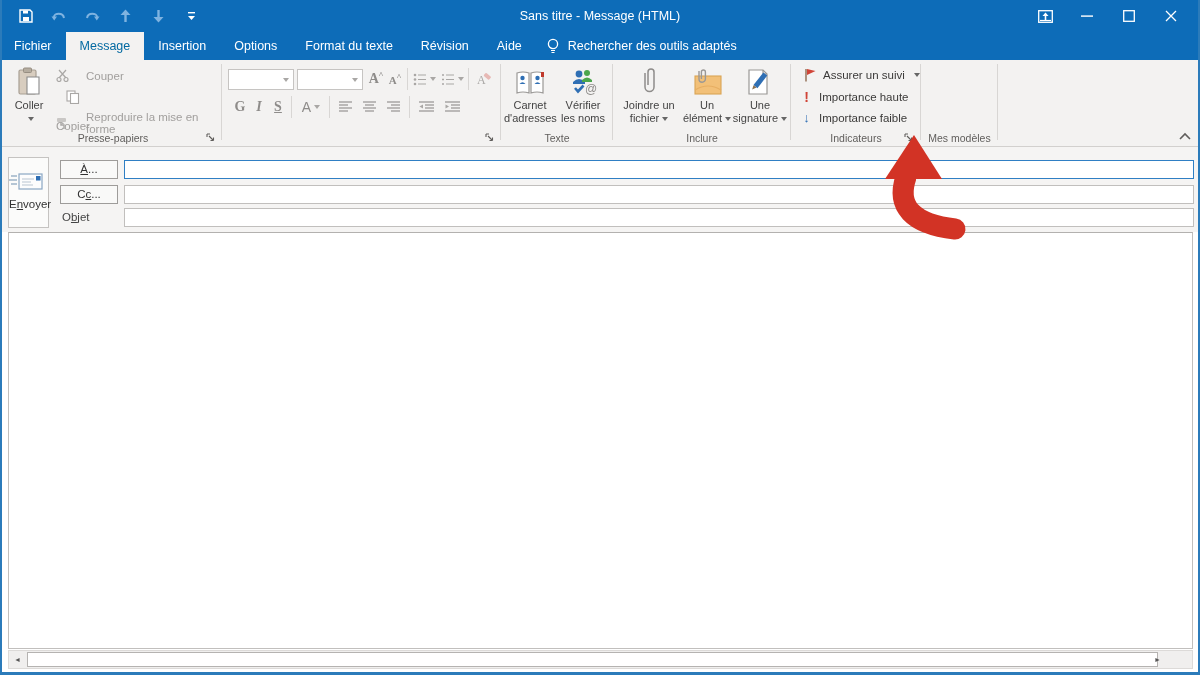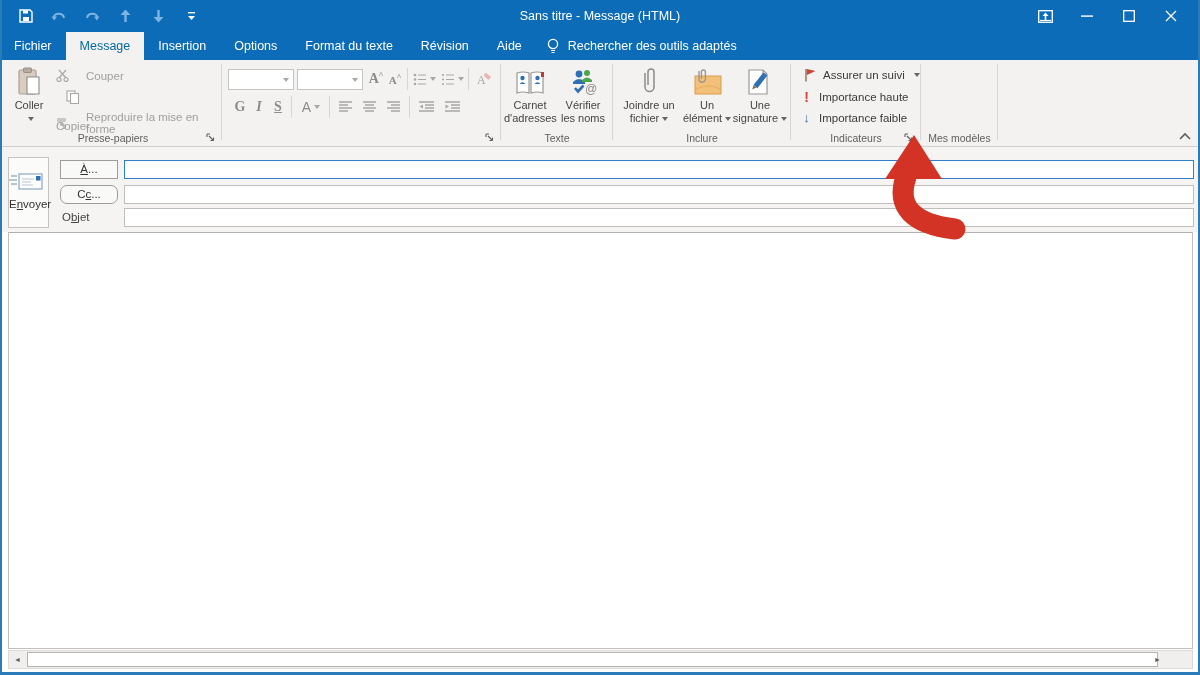--- a/index.html
+++ b/index.html
@@ -432,21 +432,21 @@
           <path d="M2 4 h6 M0 8 h8 M2 12 h6" stroke="#9db4c8" stroke-width="1.3"></path>
           <rect x="10" y="2" width="23" height="15" fill="#fdfdfd" stroke="#8ba7c4" stroke-width="1.2"></rect>
           <path d="M13 7 h12 M13 10 h9 M13 13 h11" stroke="#b9c6d2" stroke-width="1.1"></path>
           <rect x="27" y="4" width="4.5" height="4.5" fill="#2f6fb4"></rect>
         </svg>
     </div>
     <span><span>E</span><u class="acc">n</u><span>voyer</span></span>
   </div>
 
   <div class="hdrbtn" style="top:160px;"><u class="acc">À</u><span>...</span></div>
-  <div class="hdrbtn" style="top:185px;border-radius:7px;"><span>C</span><u class="acc">c</u><span>...</span></div>
+  <div class="hdrbtn" style="top:185px;"><span>C</span><u class="acc">c</u><span>...</span></div>
   <div class="hdrlabel" style="top:211px;"><span>O</span><u class="acc">b</u><span>jet</span></div>
 
   <input class="hdrfield focus" style="top: 160px;" value="">
   <input class="hdrfield" style="top: 185px;" value="">
   <input class="hdrfield" style="top: 208px;" value="">
 
   <div class="msgbody"></div>
 
   <div class="hscroll">
     <div class="sbtn" style="left:0;">◄</div>

